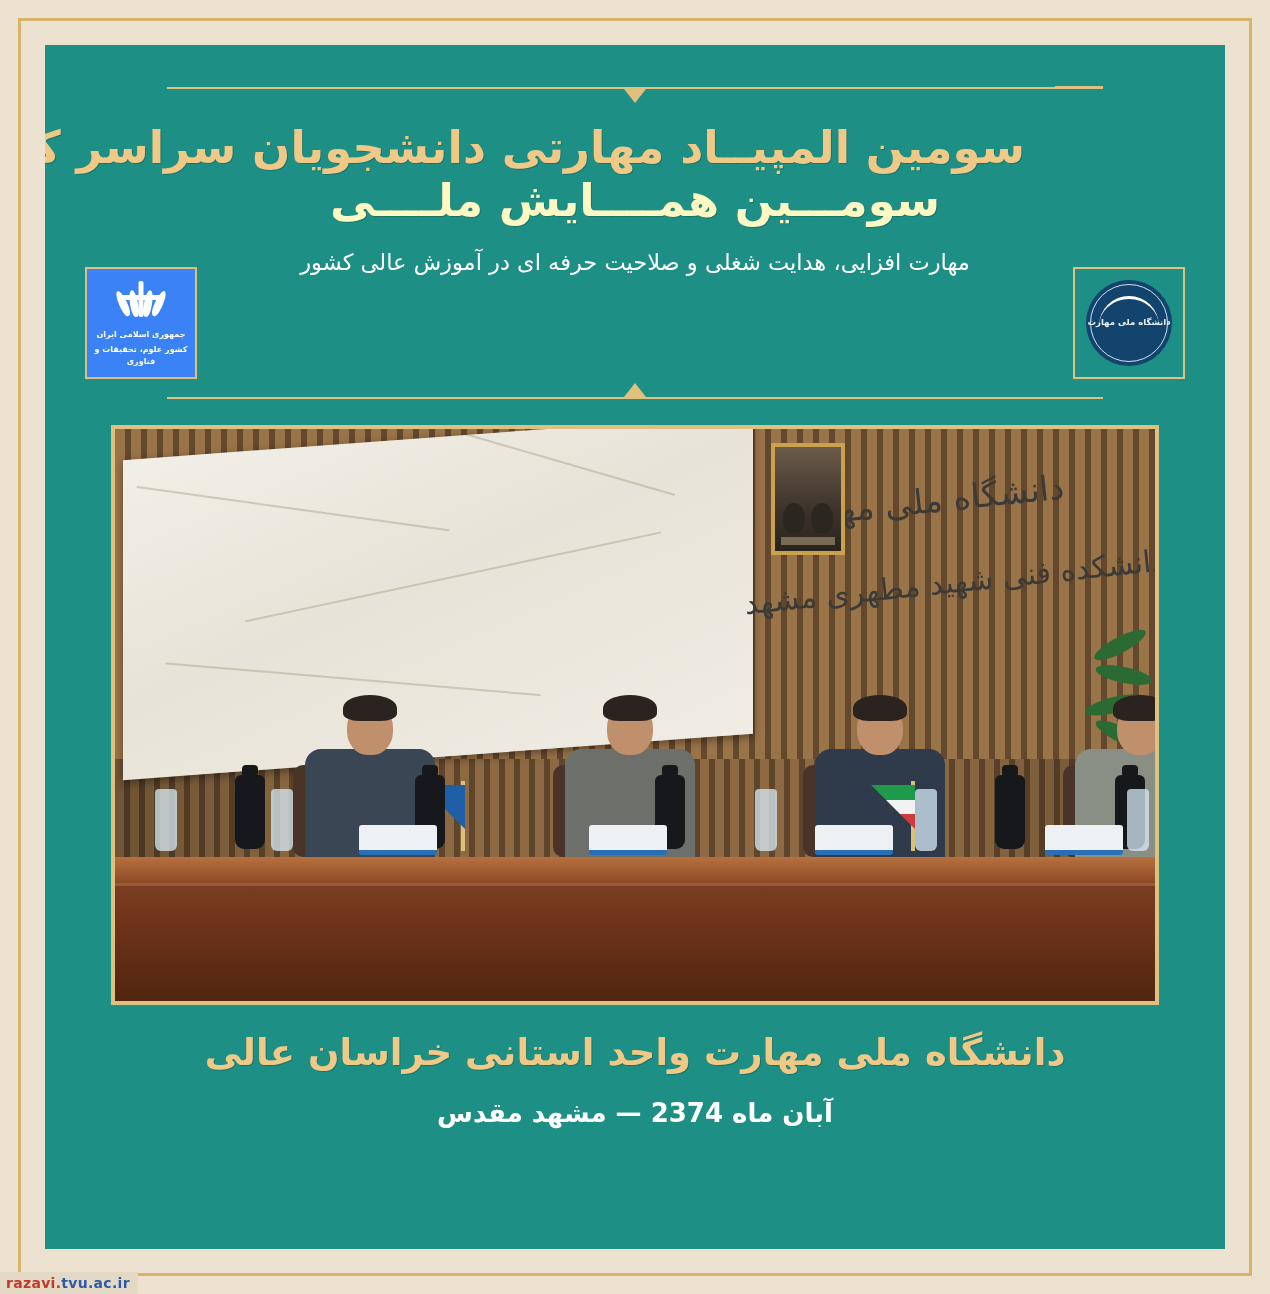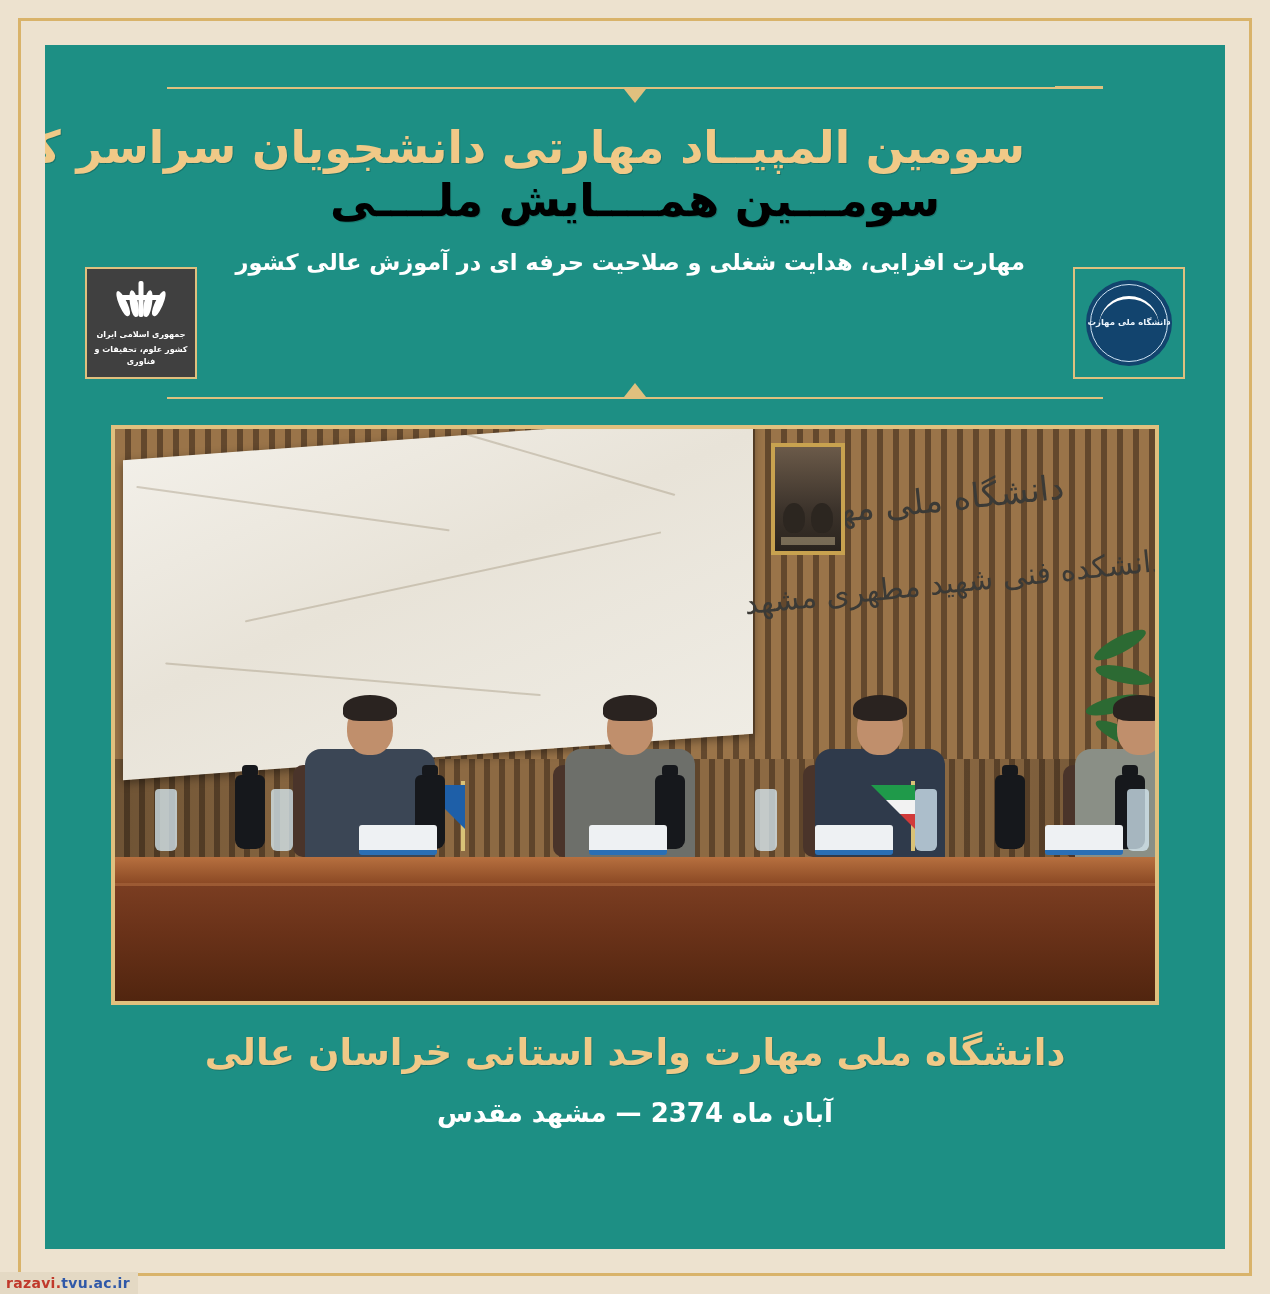--- a/index.html
+++ b/index.html
@@ -84,33 +84,33 @@
   .title-line1 {
     color: #f0c987;
     font-size: 45px;
     font-weight: bold;
     letter-spacing: 0px;
     line-height: 1.18;
     white-space: nowrap;
     text-shadow: 1px 1px 0 rgba(0,0,0,.18);
   }
   .title-line2 {
-    color: #000000;
+    color: #fef9c3;
     font-size: 45px;
     font-weight: bold;
     line-height: 1.18;
     letter-spacing: 7px;
     white-space: nowrap;
     text-shadow: 1px 1px 0 rgba(0,0,0,.18);
   }
   .subtitle {
     margin-top: 22px;
     color: #ffffff;
     font-size: 22.5px;
-    font-weight: bold;
+    font-weight: normal;
     white-space: nowrap;
   }
 
   
   .logo-skill {
     position: absolute;
     top: 222px; right: 40px;
     width: 112px; height: 112px;
     border: 2px solid #e0c07e;
     background: #1d8f84;
@@ -145,21 +145,21 @@
     border-radius: 50%/100% 100% 0 0;
     top: 16px;
   }
 
   
   .logo-ministry {
     position: absolute;
     top: 222px; left: 40px;
     width: 112px; height: 112px;
     border: 2px solid #e0c07e;
-    background: #404040;
+    background: #3b82f6;
     display: flex; flex-direction: column;
     align-items: center; justify-content: center;
     gap: 4px;
   }
   .emblem {
     width: 54px; height: 46px;
     position: relative;
   }
   .emblem .sword {
     position: absolute; left: 50%; top: 2px;

